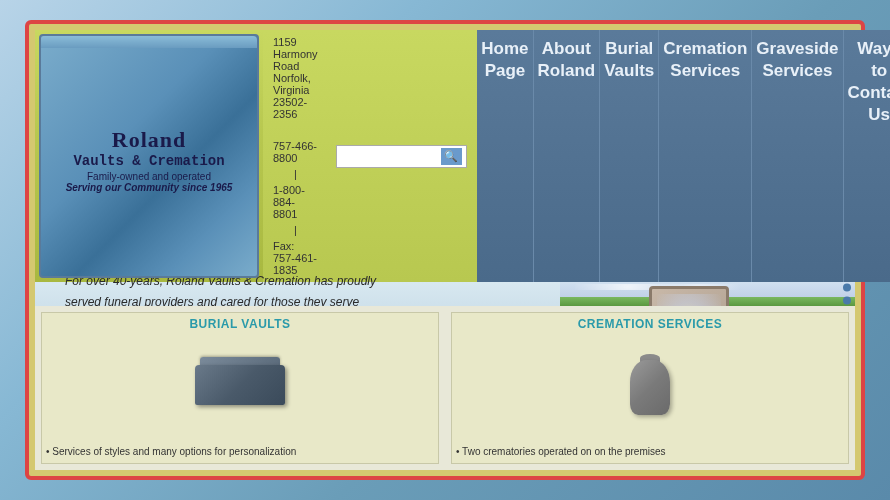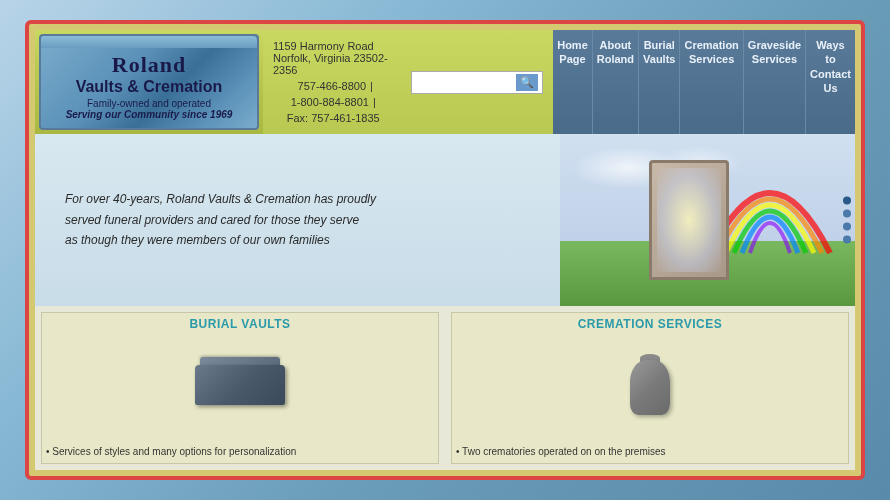--- a/index.html
+++ b/index.html
@@ -65,24 +65,24 @@
     .logo-title {
       font-size: 22px;
       font-weight: bold;
       color: #1a1a4a;
       font-family: Georgia, serif;
       letter-spacing: 1px;
       margin-top: 8px;
     }
 
     .logo-subtitle {
-      font-size: 16px;
+      font-size: 14px;
       font-weight: bold;
       color: #1a1a4a;
-      font-family: Liberation Sans, sans-serif;
+      font-family: Liberation Mono, monospace;
     }
 
     .logo-tagline1 {
       font-size: 10px;
       color: #1a1a4a;
       margin-top: 2px;
     }
 
     .logo-tagline2 {
       font-size: 10px;
@@ -139,21 +139,21 @@
       background: linear-gradient(to bottom, #5a7a9a, #4a6a8a);
       padding: 0;
     }
 
     .nav-item {
       flex: 1;
       text-align: center;
       padding: 8px 4px;
       cursor: pointer;
       color: #e8f0f8;
-      font-size: 11px;
+      font-size: 17px;
       font-weight: bold;
       text-transform: none;
       border-right: 1px solid #6a8aaa;
       line-height: 1.3;
     }
 
     .nav-item:last-child {
       border-right: none;
     }
 
@@ -422,21 +422,21 @@
 <div class="outer-border">
   <div class="inner-wrapper">
 
     <div class="site-header">
 
       <div class="logo-area">
         <div class="logo-arch"></div>
         <div class="logo-title">Roland</div>
         <div class="logo-subtitle">Vaults &amp; Cremation</div>
         <div class="logo-tagline1">Family-owned and operated</div>
-        <div class="logo-tagline2">Serving our Community since 1969</div>
+        <div class="logo-tagline2">Serving our Community since 1965</div>
       </div>
 
       <div class="header-right">
 
         <div class="contact-bar">
           <div class="contact-info-row">
             <span>1159 Harmony Road   Norfolk, Virginia 23502-2356</span>
             <br>
             <span>757-466-8800</span>
             <span>|</span>

